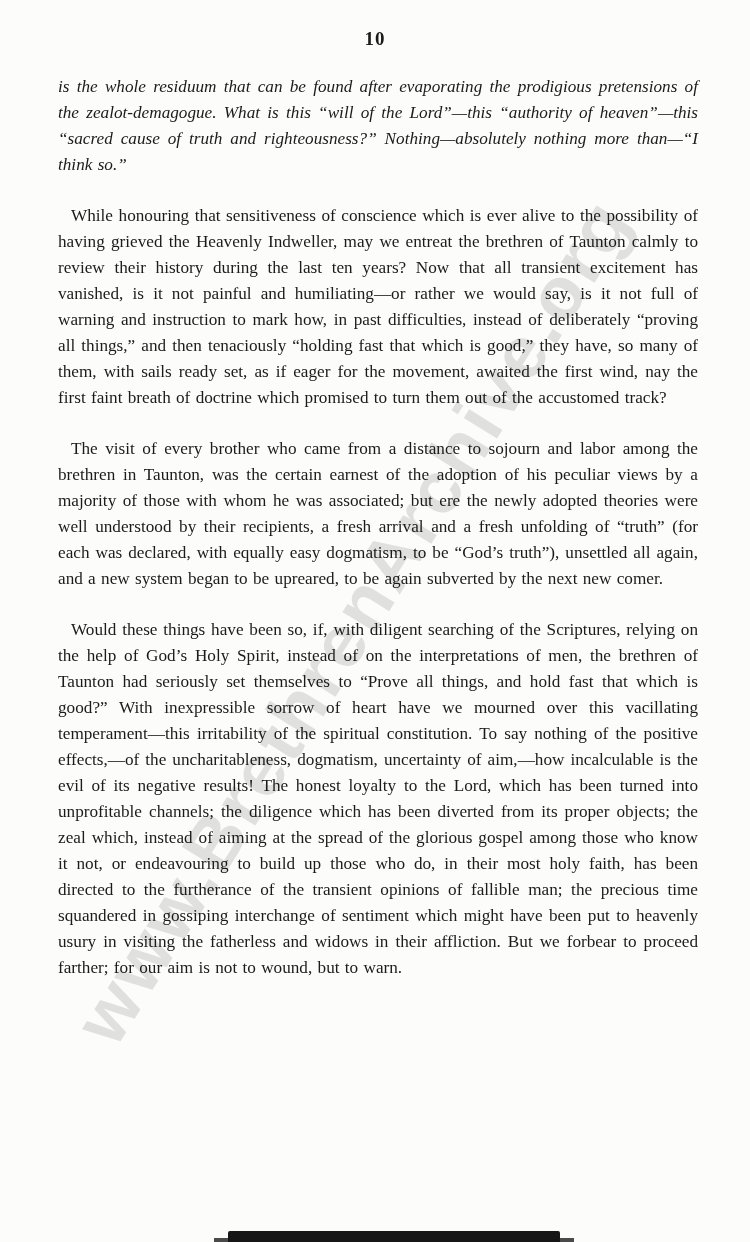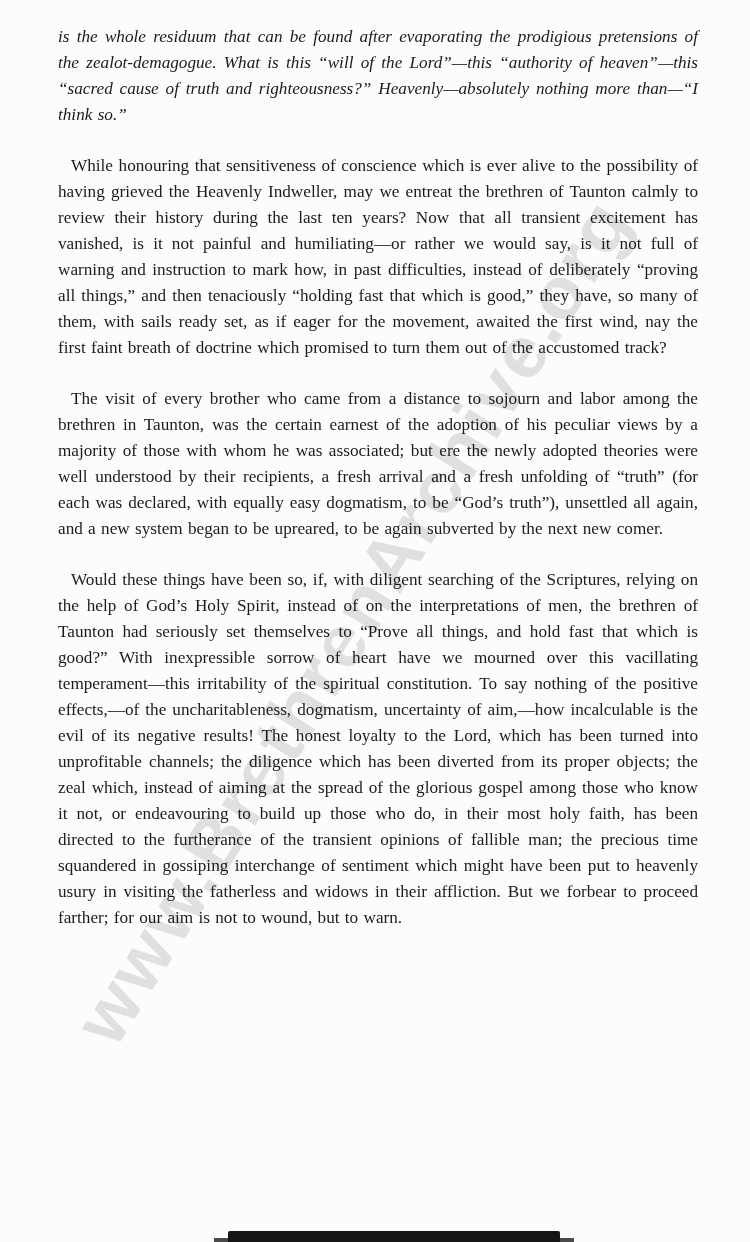--- a/index.html
+++ b/index.html
@@ -79,23 +79,24 @@
     z-index: 1;
   }
 </style>
 </head>
 <body>
 
 <div class="page">
 
   <div class="watermark">www.BrethrenArchive.org</div>
 
+  <div class="page-number">10</div>
 
   <div class="text-block">
-    <p class="para italic">is the whole residuum that can be found after evaporating the prodigious pretensions of the zealot-demagogue.  What is this “will of the Lord”—this “authority of heaven”—this “sacred cause of truth and righteousness?”  Heavenly—absolutely nothing more than—“I think so.”</p>
+    <p class="para italic">is the whole residuum that can be found after evaporating the prodigious pretensions of the zealot-demagogue.  What is this “will of the Lord”—this “authority of heaven”—this “sacred cause of truth and righteousness?”  Nothing—absolutely nothing more than—“I think so.”</p>
     <p class="para indent">While honouring that sensitiveness of conscience which is ever alive to the possibility of having grieved the Heavenly Indweller, may we entreat the brethren of Taunton calmly to review their history during the last ten years?  Now that all transient excitement has vanished, is it not painful and humiliating—or rather we would say, is it not full of warning and instruction to mark how, in past difficulties, instead of deliberately “proving all things,” and then tenaciously “holding fast that which is good,” they have, so many of them, with sails ready set, as if eager for the movement, awaited the first wind, nay the first faint breath of doctrine which promised to turn them out of the accustomed track?</p>
     <p class="para indent">The visit of every brother who came from a distance to sojourn and labor among the brethren in Taunton, was the certain earnest of the adoption of his peculiar views by a majority of those with whom he was associated; but ere the newly adopted theories were well understood by their recipients, a fresh arrival and a fresh unfolding of “truth” (for each was declared, with equally easy dogmatism, to be “God’s truth”), unsettled all again, and a new system began to be upreared, to be again subverted by the next new comer.</p>
     <p class="para indent">Would these things have been so, if, with diligent searching of the Scriptures, relying on the help of God’s Holy Spirit, instead of on the interpretations of men, the brethren of Taunton had seriously set themselves to “Prove all things, and hold fast that which is good?”  With inexpressible sorrow of heart have we mourned over this vacillating temperament—this irritability of the spiritual constitution.  To say nothing of the positive effects,—of the uncharitableness, dogmatism, uncertainty of aim,—how incalculable is the evil of its negative results! The honest loyalty to the Lord, which has been turned into unprofitable channels; the diligence which has been diverted from its proper objects; the zeal which, instead of aiming at the spread of the glorious gospel among those who know it not, or endeavouring to build up those who do, in their most holy faith, has been directed to the furtherance of the transient opinions of fallible man; the precious time squandered in gossiping interchange of sentiment which might have been put to heavenly usury in visiting the fatherless and widows in their affliction. But we forbear to proceed farther; for our aim is not to wound, but to warn.</p>
   </div>
 
   <div class="scan-bar-edge"></div>
   <div class="scan-bar"></div>
 
 </div>
 

